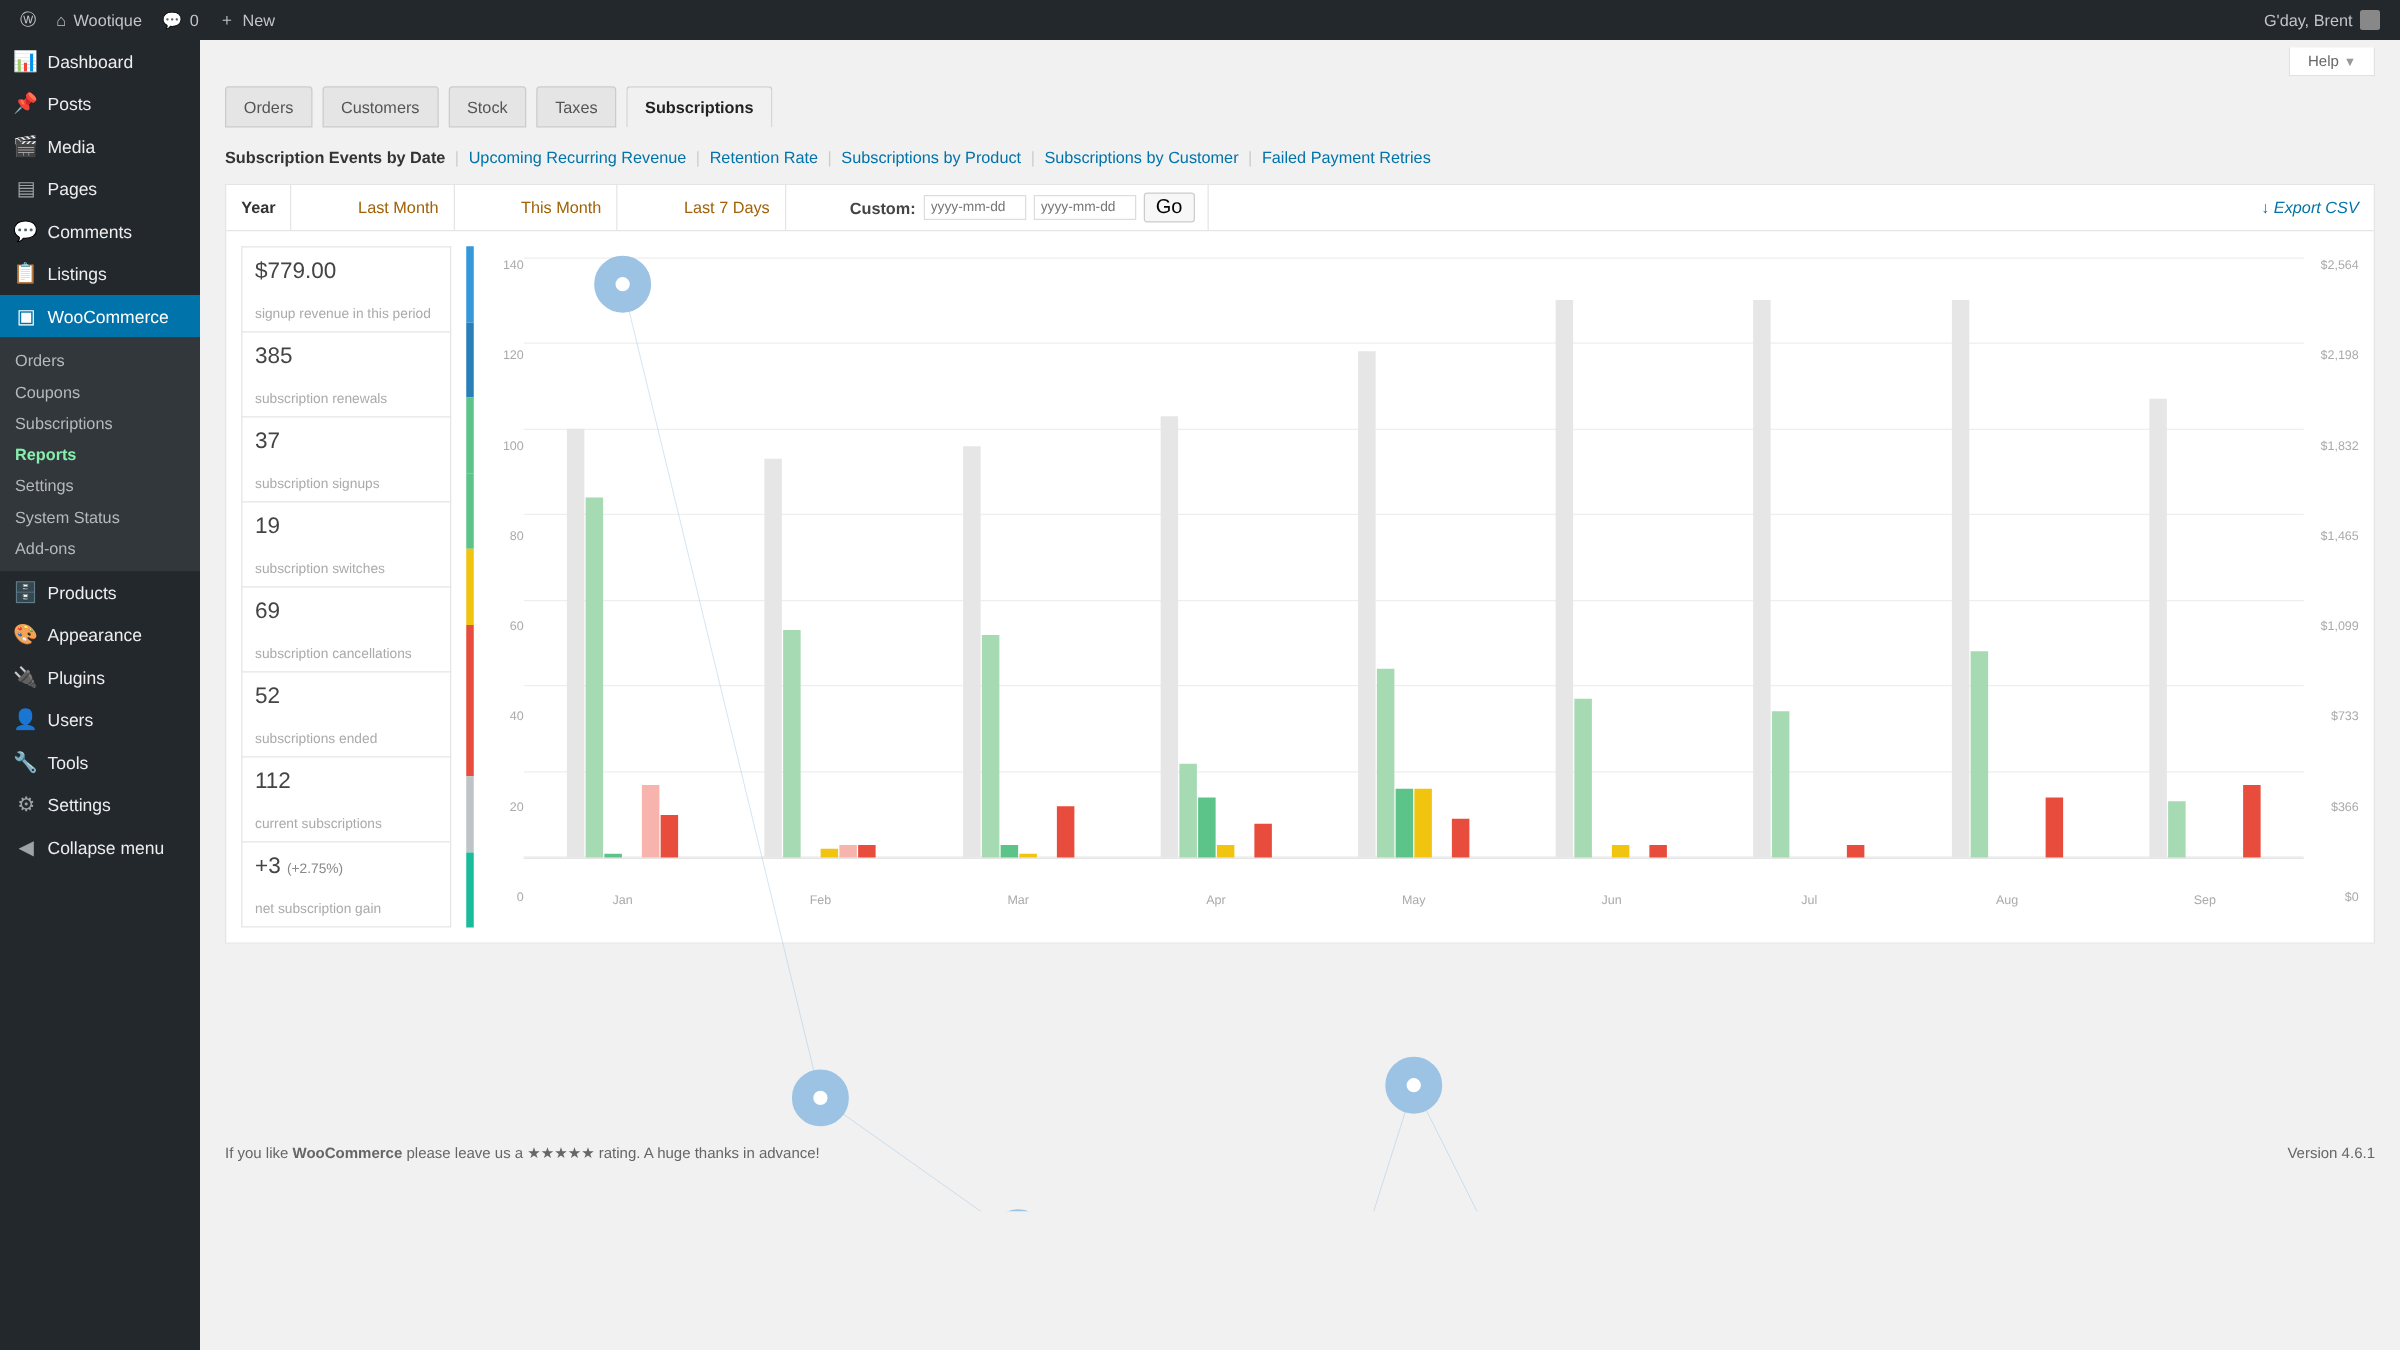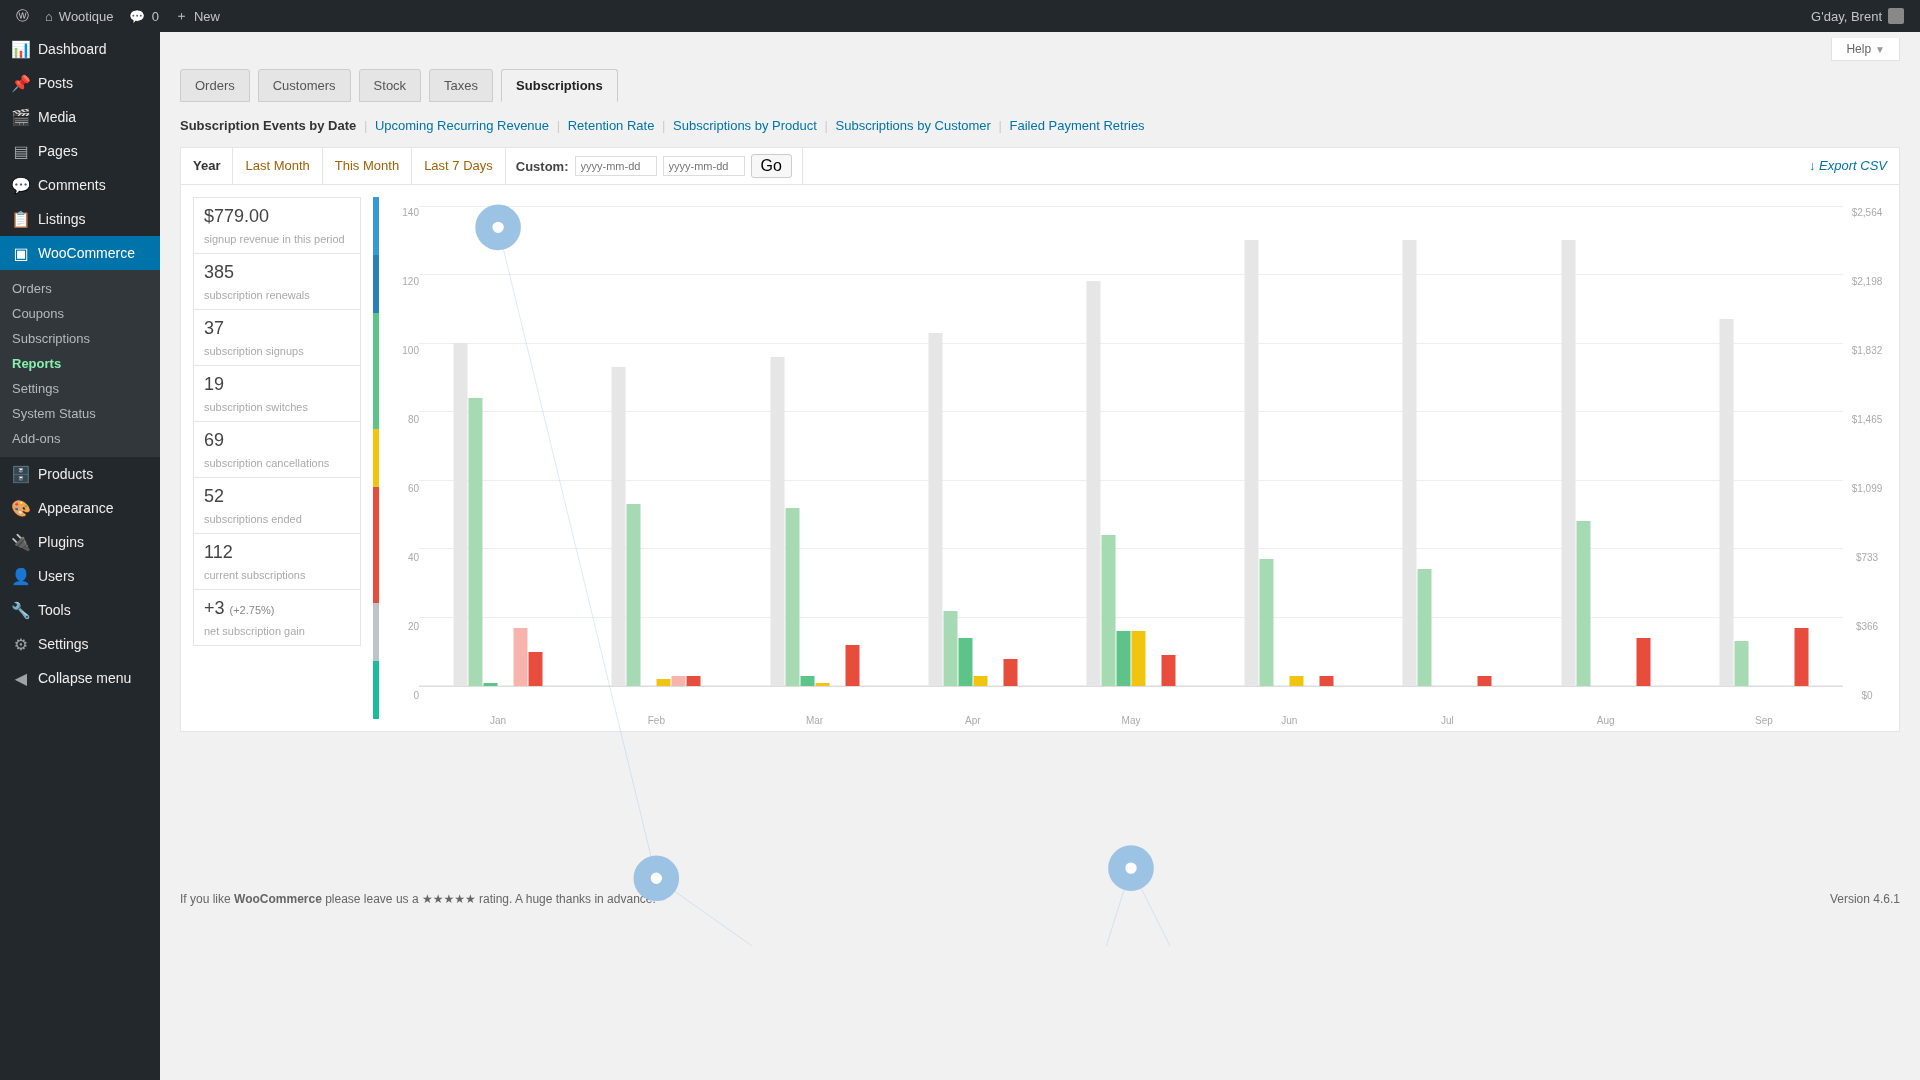--- a/index.html
+++ b/index.html
@@ -32,47 +32,47 @@
 .top-tabs .ttab { background: #e5e5e5; border: 1px solid #ccc; border-radius: 3px 3px 0 0; padding: 8px 14px; color: #555; cursor: pointer; font-size: 13px; }
 .top-tabs .ttab.active { background: #f1f1f1; border-bottom-color: #f1f1f1; color: #222; font-weight: 600; }
 
 
 .sub-links { margin-top: 16px; font-size: 13px; }
 .sub-links strong { color: #333; }
 .sub-links .sep { color: #ccc; margin: 0 4px; }
 
 
 .report-box { margin-top: 14px; background: #fff; border: 1px solid #e5e5e5; }
-.date-range-row { display: flex; align-items: stretch; border-bottom: 1px solid #e5e5e5; font-size: 13px; }
+.date-range-row { display: flex; align-items: stretch; border-bottom: 1px solid #e5e5e5; font-size: 13px; gap: 41px; }
 .date-range-row > * { border-right: 1px solid #e5e5e5; }
 .dr-tab { padding: 10px 12px; color: #a16207; cursor: pointer; }
 .dr-tab.active { color: #333; font-weight: 600; }
 .dr-custom { padding: 6px 10px; display: flex; align-items: center; gap: 6px; }
 .dr-custom label { font-weight: 600; }
 .dr-custom input { width: 82px; padding: 3px 5px; border: 1px solid #ddd; font-size: 11px; color: #888; }
 .dr-go { padding: 2px 9px; background: #f7f7f7; border: 1px solid #ccc; border-radius: 3px; cursor: pointer; font-size: 16px; }
 .dr-spacer { flex: 1; border-right: none; }
 .export-csv { padding: 10px 12px; color: #0073aa; cursor: pointer; border-right: none; white-space: nowrap; font-style: italic; }
 
 .report-body { display: flex; padding: 12px; gap: 12px; }
 .stats-col { width: 168px; }
 .stat-block { border: 1px solid #e5e5e5; border-bottom: none; padding: 8px 10px; }
 .stats-col .stat-block:last-child { border-bottom: 1px solid #e5e5e5; }
 .stat-block .val { font-size: 18px; color: #444; }
 .stat-block .val .pct { font-size: 11px; color: #888; }
-.stat-block .lbl { font-size: 11px; color: #aaa; margin-top: 6px; }
+.stat-block .lbl { font-size: 11px; color: #aaa; margin-top: 18px; }
 
 .legend-bar { width: 6px; display: flex; flex-direction: column; }
 .legend-bar div { flex: 1; }
 .lg-blue { background: #3498db; } .lg-dblue { background: #2980b9; } .lg-green { background: #5cc488; }
 .lg-yellow { background: #f1c40f; } .lg-red { background: #e74c3c; } .lg-grey { background: #bdc3c7; } .lg-teal { background: #1abc9c; }
 
 .chart-area { flex: 1; position: relative; padding: 10px 44px 18px 28px; }
 .y-left, .y-right { position: absolute; top: 10px; bottom: 18px; width: 28px; display: flex; flex-direction: column; justify-content: space-between; font-size: 10px; color: #aaa; }
-.y-left { left: 0; text-align: right; } .y-right { right: 0; text-align: center; width: 40px; }
+.y-left { left: 0; text-align: right; } .y-right { right: 0; text-align: right; width: 40px; }
 .plot { position: relative; height: 480px; border-bottom: 1px solid #ddd; }
 .grid-line { position: absolute; left: 0; right: 0; border-top: 1px solid #eee; }
 .x-labels { position: relative; height: 14px; font-size: 10px; color: #aaa; }
 .x-labels span { position: absolute; transform: translateX(-50%); top: 2px; margin-top: 26px; }
 .month-group { position: absolute; bottom: 0; display: flex; align-items: flex-end; gap: 1px; transform: translateX(-50%); }
 .month-group .bar { width: 14px; }
 svg.lines { position: absolute; inset: 0; overflow: visible; }
 svg.lines circle { fill: #fff; stroke-width: 2; }
 
 

